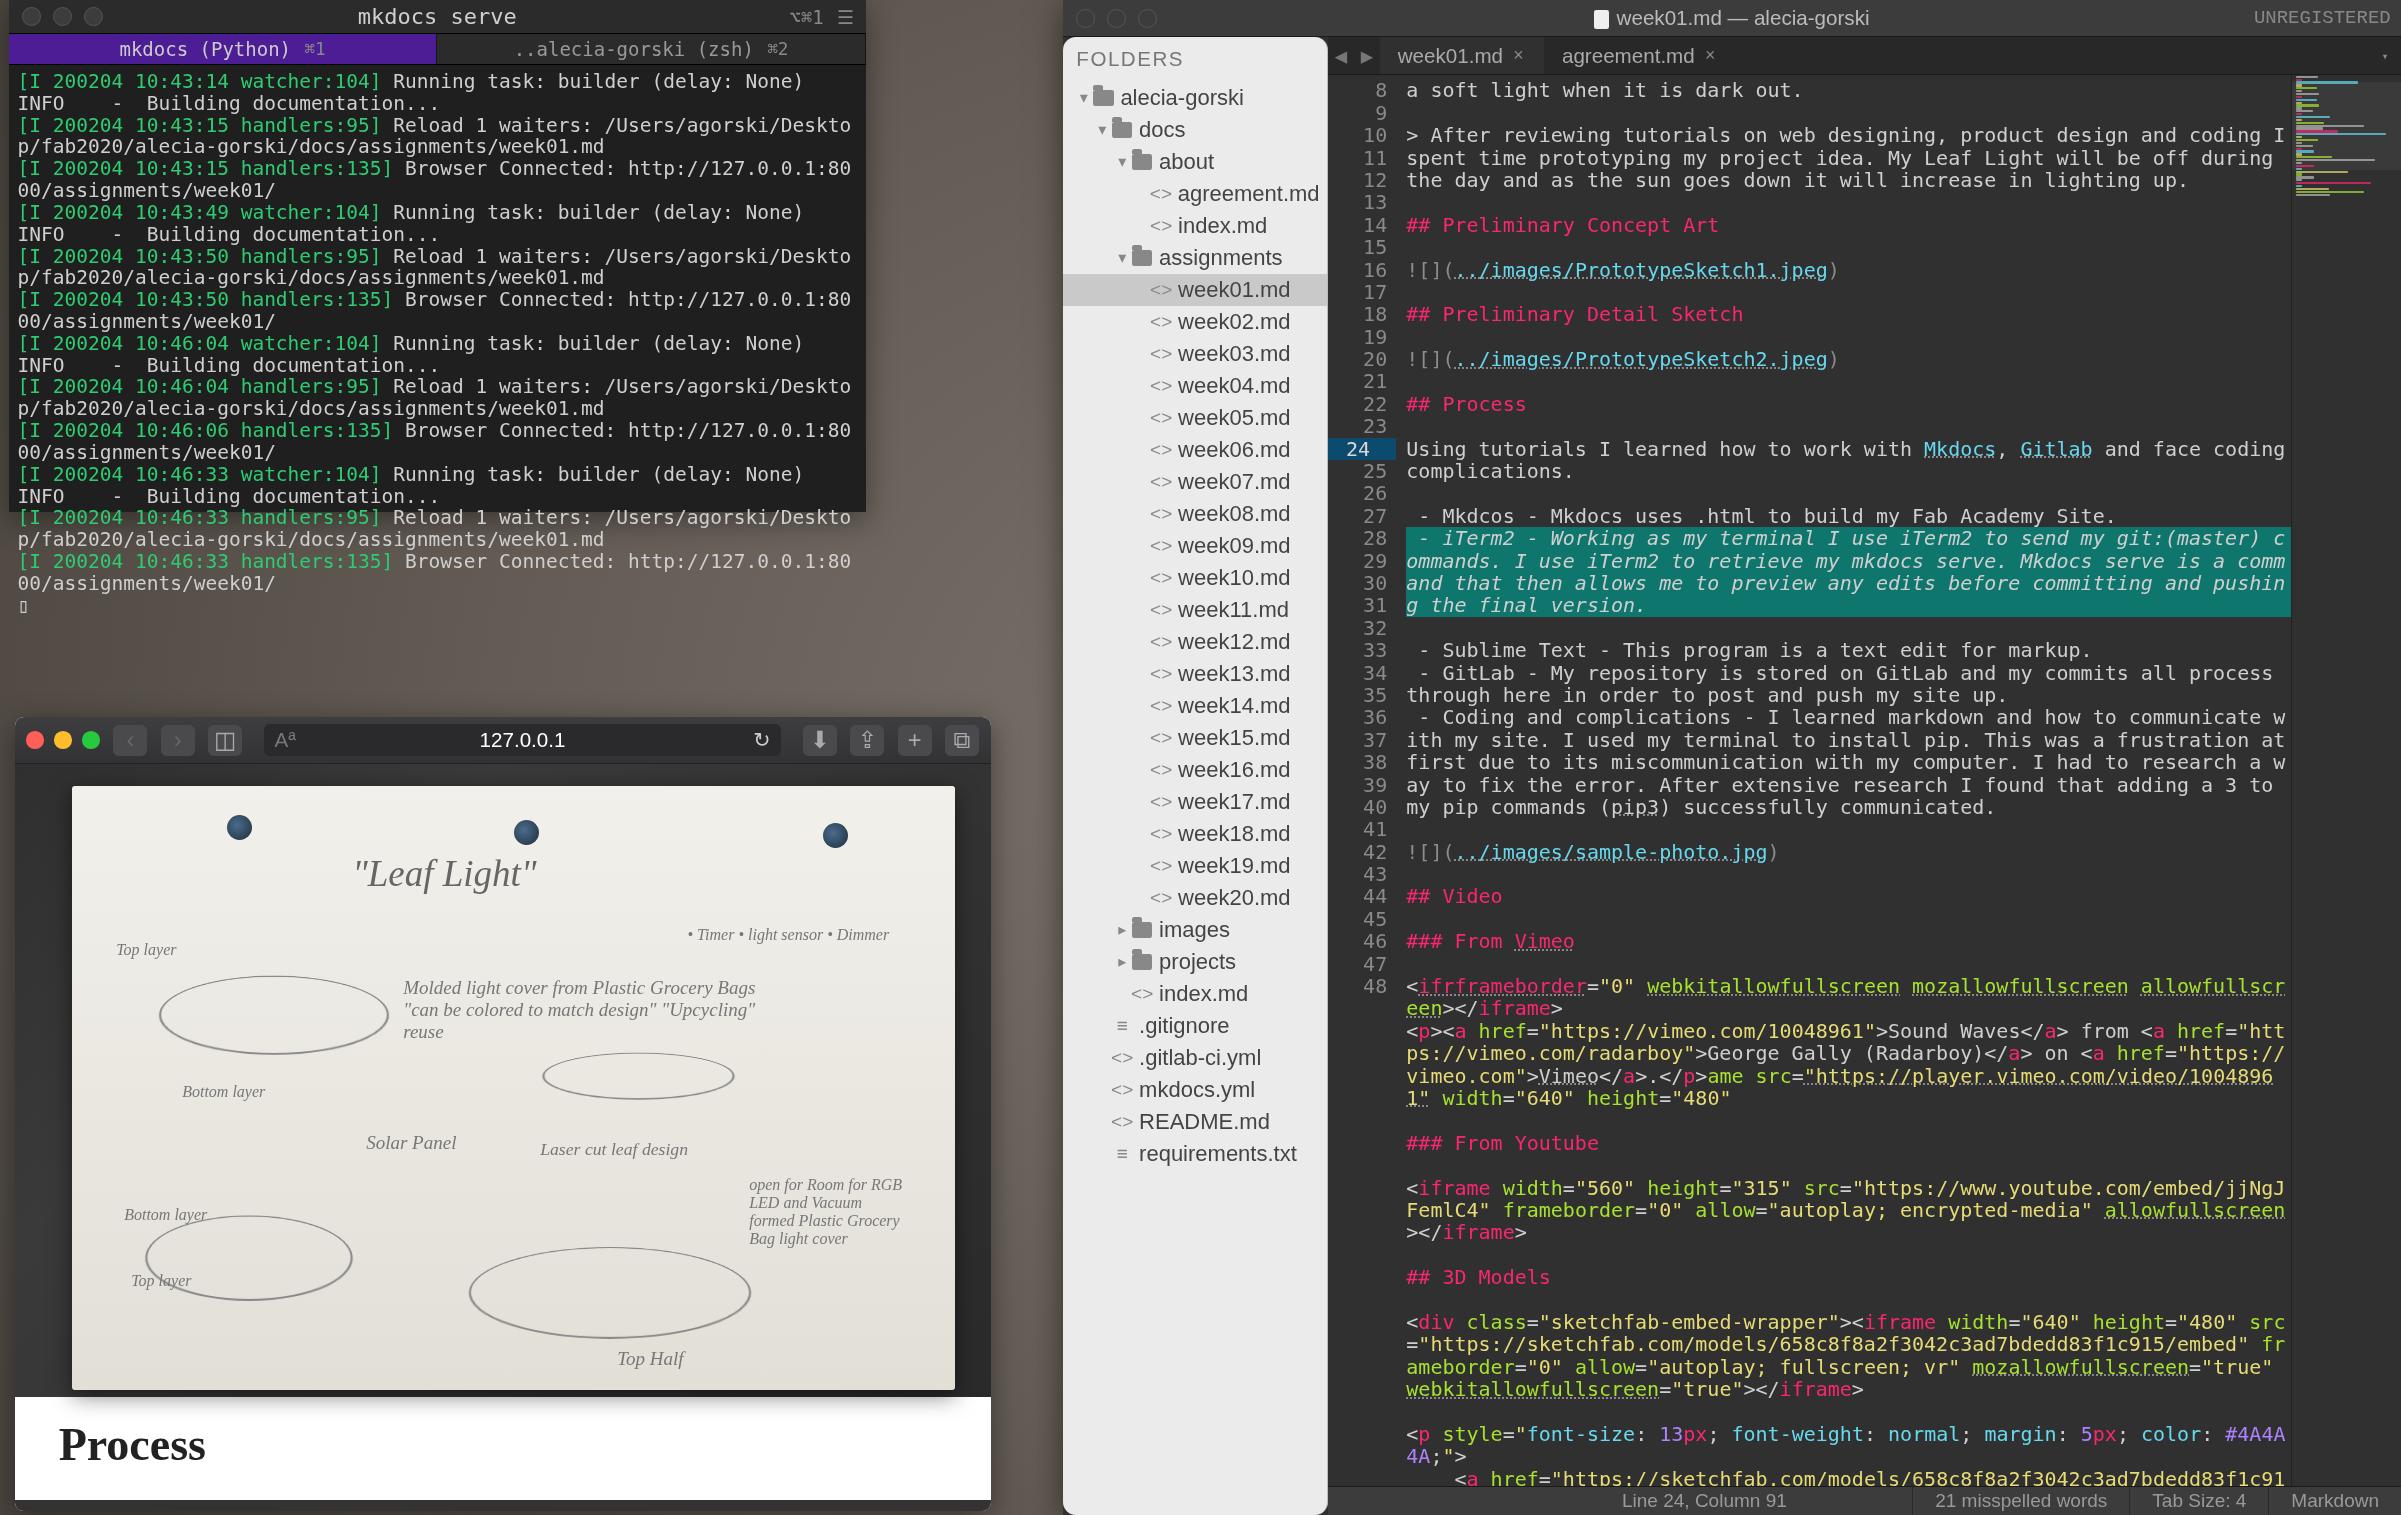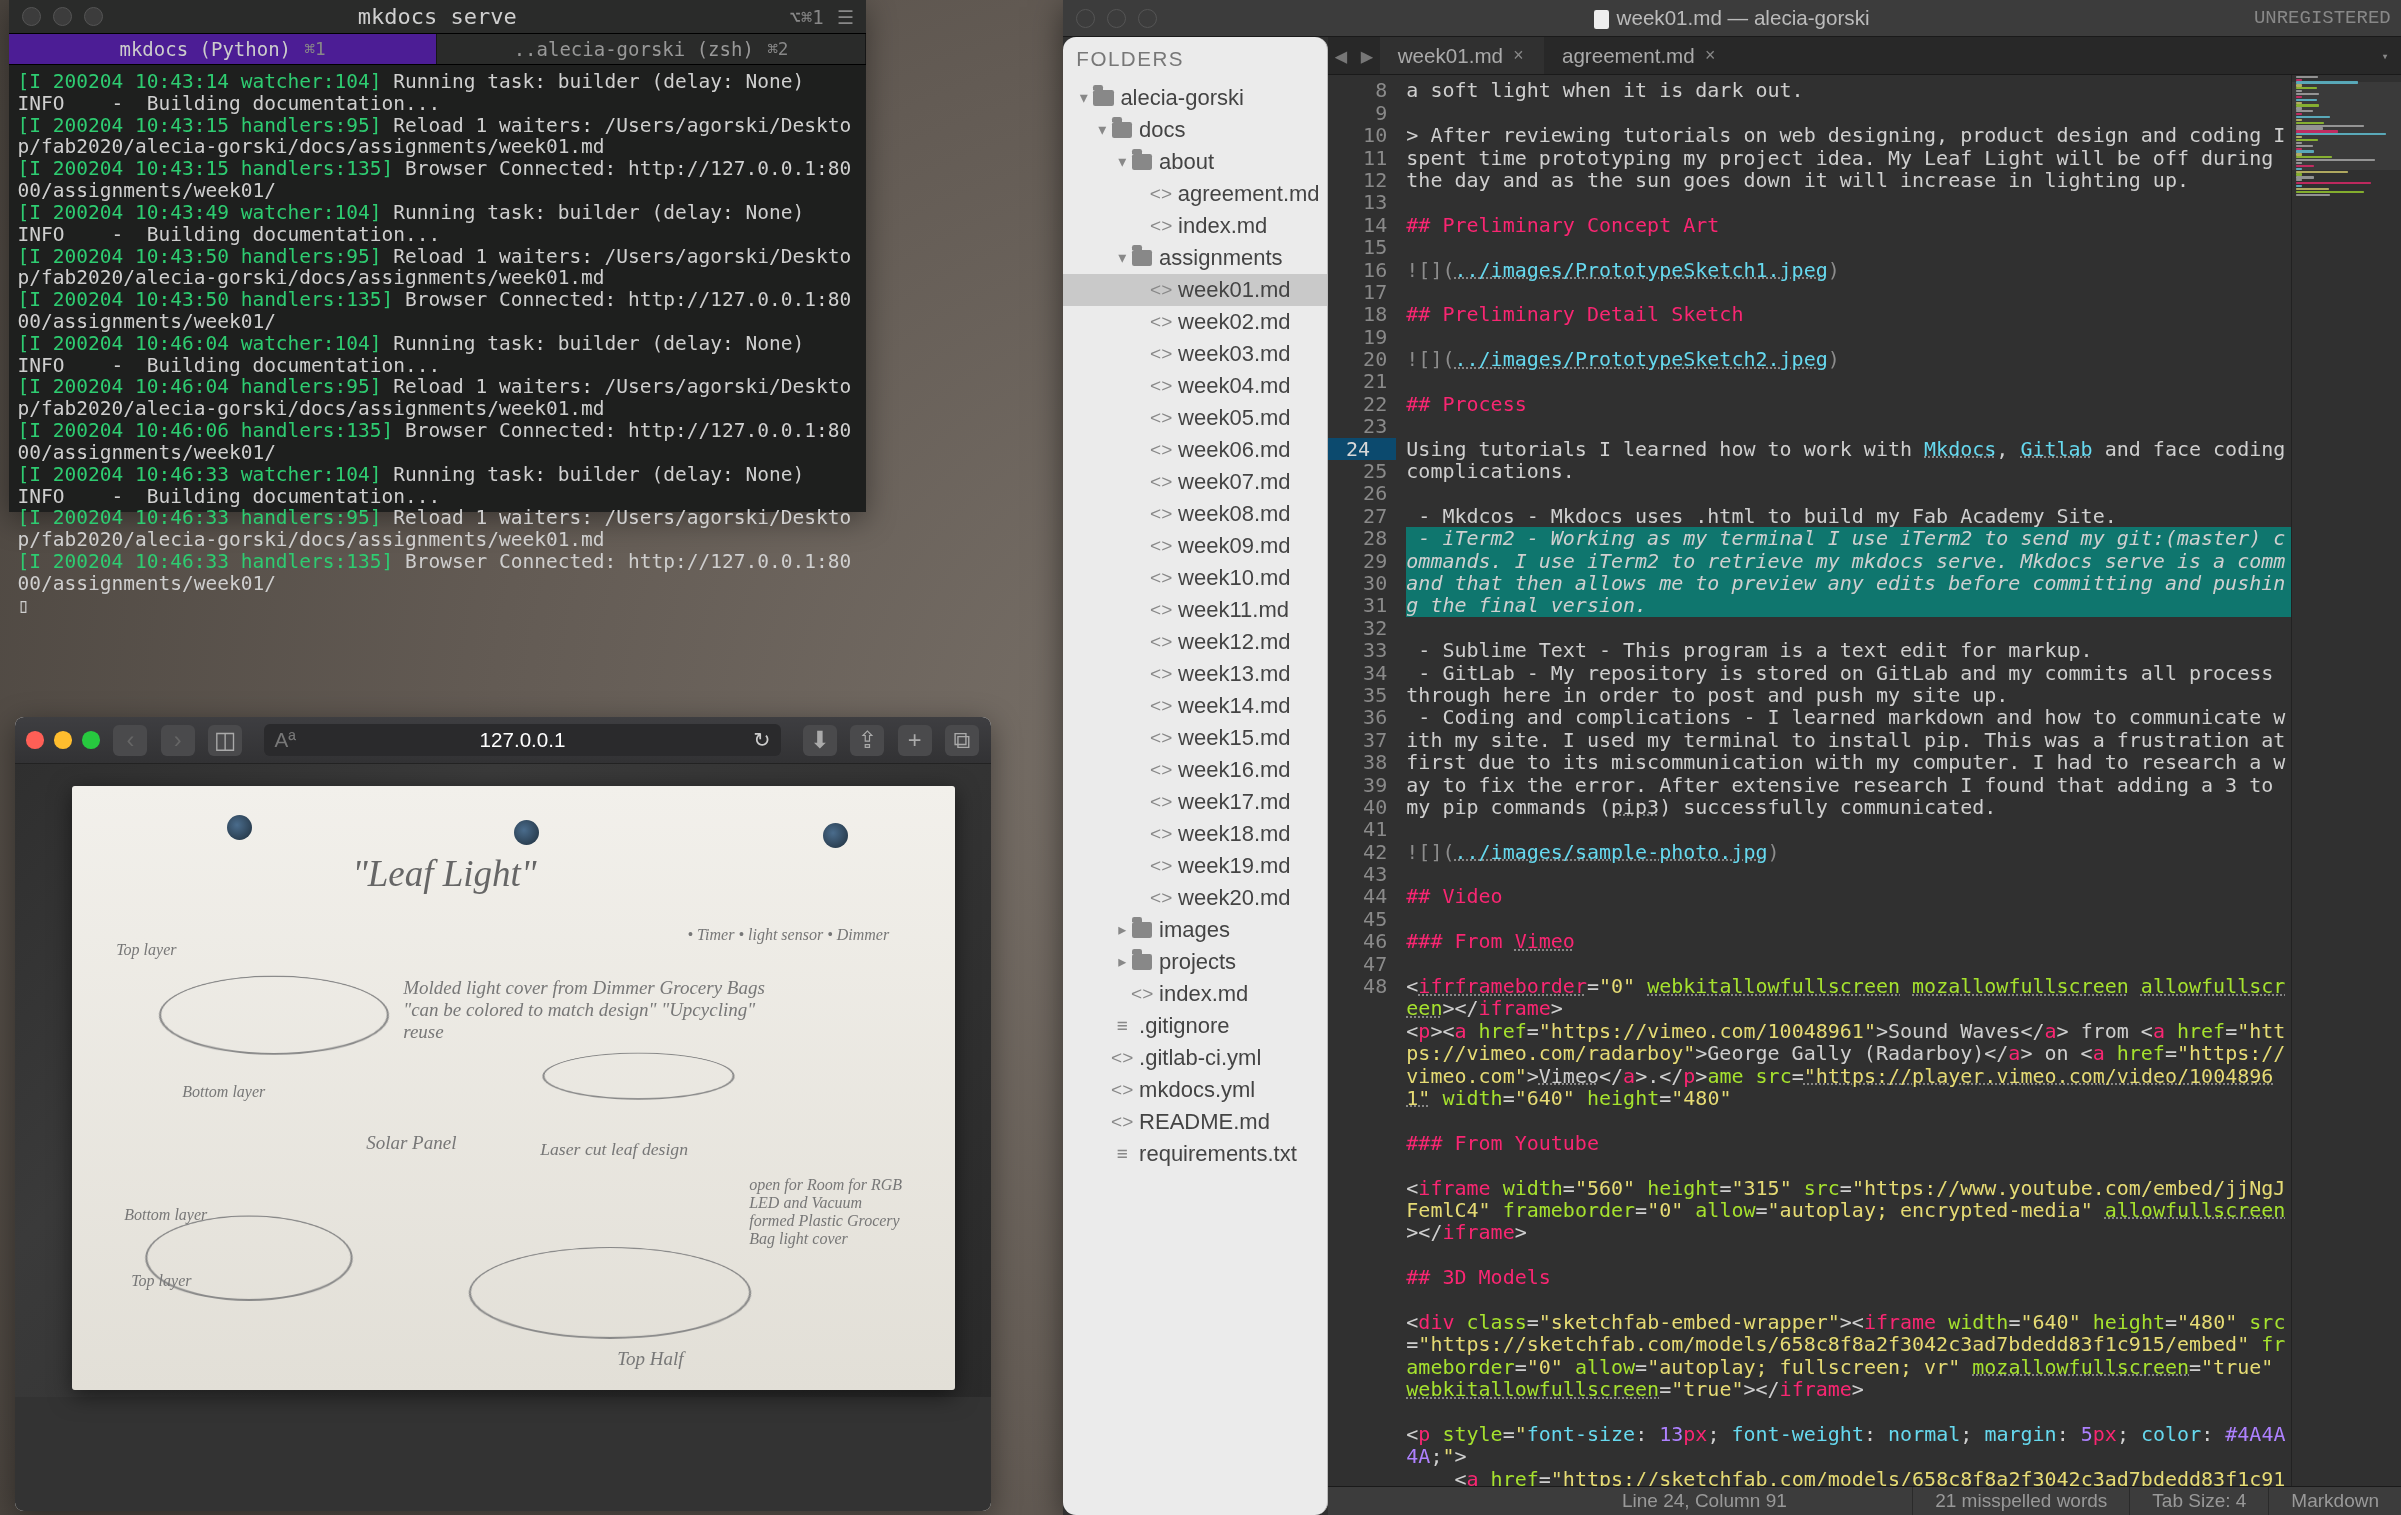--- a/index.html
+++ b/index.html
@@ -185,34 +185,35 @@
         <div class="pin p2"></div>
         <div class="pin p3"></div>
         <div class="paper-title">"Leaf  Light"</div>
         <div class="sketch-shape ssA"></div>
         <div class="sketch-shape ssB"></div>
         <div class="sketch-shape ssC"></div>
         <div class="sketch-shape ssD"></div>
         <div class="sketch-txt s1">• Timer
 • light sensor
 • Dimmer</div>
-        <div class="sketch-txt s2">Molded light cover from Dimmer Grocery Bags
+        <div class="sketch-txt s2">Molded light cover from Plastic Grocery Bags
 "can be colored to match design" "Upcycling" reuse</div>
         <div class="sketch-txt s3">Solar Panel</div>
         <div class="sketch-txt s4">Top Half</div>
         <div class="sketch-txt s5">open for Room for RGB LED and
 Vacuum formed Plastic Grocery
 Bag light cover</div>
         <div class="sketch-txt s6">Top layer</div>
         <div class="sketch-txt s7">Bottom layer</div>
         <div class="sketch-txt s8">Bottom layer</div>
         <div class="sketch-txt s9">Top layer</div>
         <div class="sketch-txt s10">Laser cut leaf design</div>
       </div>
     </div>
+    <div class="process-hdr">Process</div>
   </div>
 </div>
 
 <div class="sublime-window">
   <div class="sub-titlebar">
     <div class="dots">
       <div class="dot r"></div>
       <div class="dot r"></div>
       <div class="dot r"></div>
     </div>

